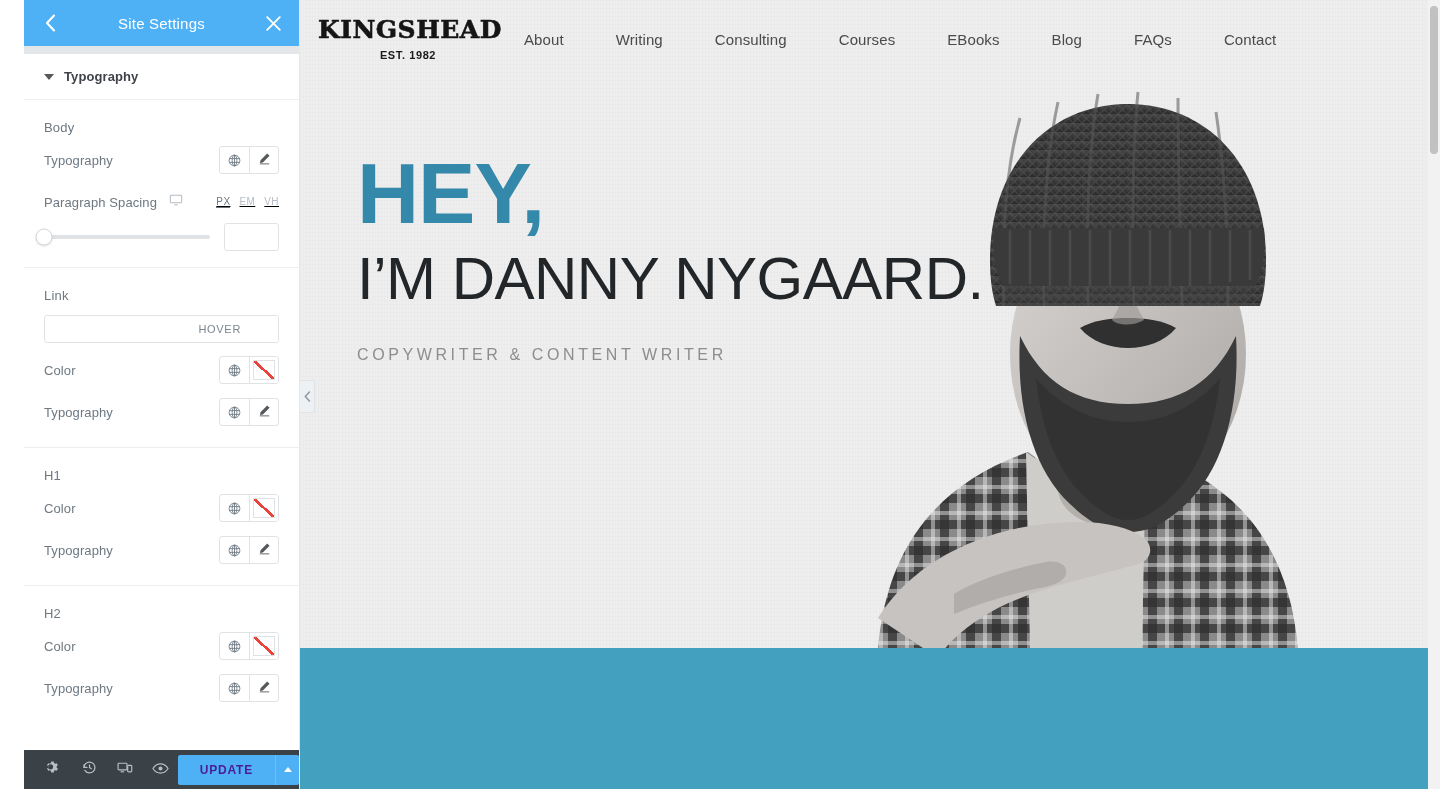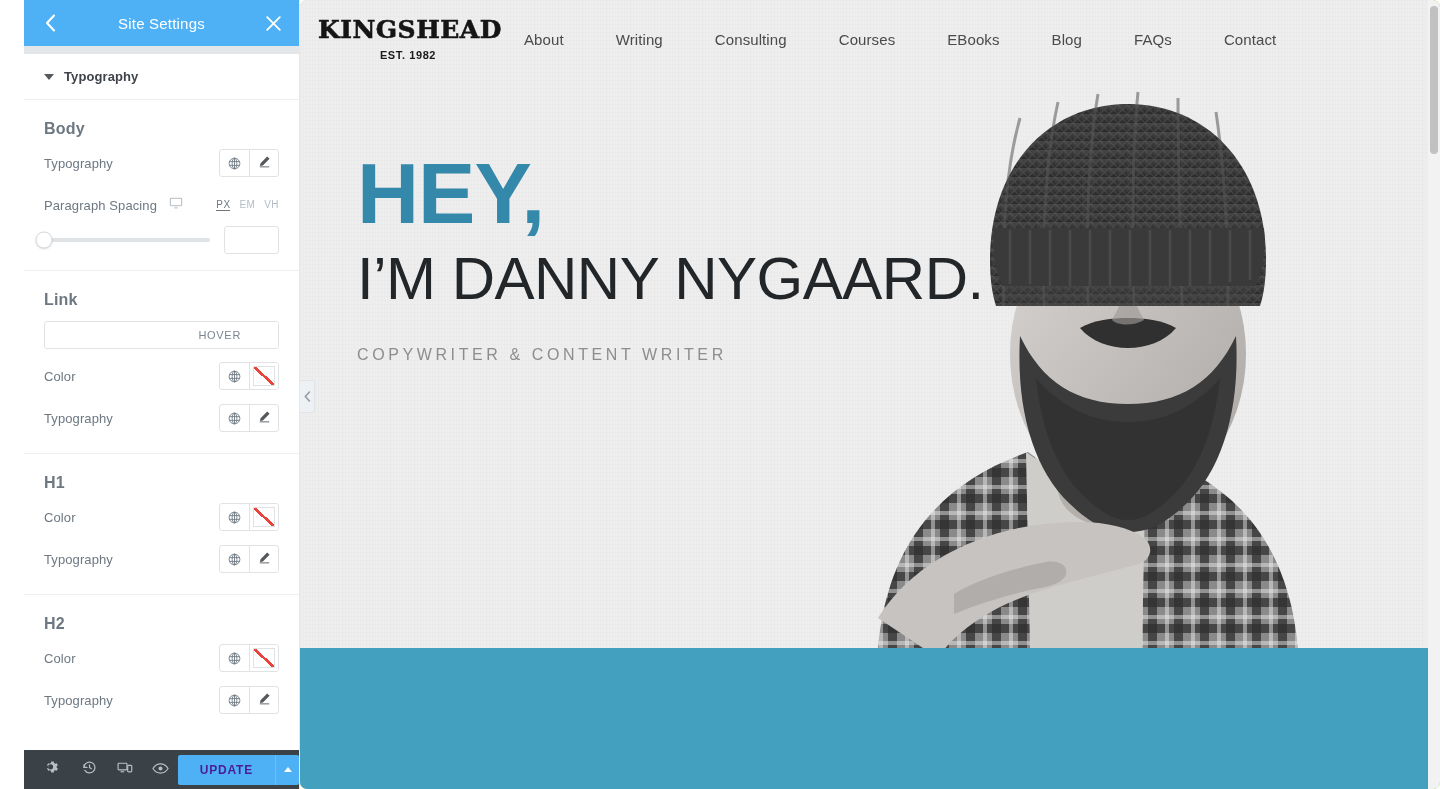--- a/index.html
+++ b/index.html
@@ -56,21 +56,21 @@
     border-right: 5px solid transparent;
     border-top: 6px solid #55595c;
   }
   .section-title-row .st-label {
     font-size: 13px; font-weight: bold; color: #3f444b; letter-spacing: .1px;
   }
 
   .group { padding: 0 20px; border-bottom: 1px solid #eceef0; }
   .group:last-child { border-bottom: none; }
   .group-label {
-    font-size: 16px; font-weight: bold; color: #6d7882;
+    font-size: 13px; font-weight: normal; color: #6d7882;
     padding-top: 20px; padding-bottom: 4px; letter-spacing: .2px;
   }
 
   .ctl-row {
     display: flex; align-items: center; justify-content: space-between;
     min-height: 42px;
   }
   .ctl-label { font-size: 13px; color: #6d7882; letter-spacing: .1px; }
   .ctl-label-wrap { display: flex; align-items: center; gap: 12px; }
 
@@ -87,21 +87,21 @@
     position: relative; background: #fff;
   }
   .swatch-none::after {
     content: ""; position: absolute;
     left: 3px; right: 3px; top: 3px; bottom: 3px;
     background: linear-gradient(to top right, transparent 0%, transparent 45%, #e8443c 45%, #e8443c 55%, transparent 55%, transparent 100%);
     border: 1px solid #dfe2e5;
   }
 
   
-  .units { display: flex; gap: 9px; align-items: baseline; }
+  .units { display: flex; gap: 9px; align-items: baseline; text-decoration: underline; }
   .unit { font-size: 10px; color: #b4bcc4; letter-spacing: .4px; cursor: pointer; }
   .unit.active { color: #6d7882; border-bottom: 1px solid #6d7882; }
 
   .slider-row { display: flex; align-items: center; gap: 14px; padding-bottom: 16px; }
   .slider {
     position: relative; flex: 1 1 auto; height: 4px;
     background: #e0e3e6; border-radius: 2px; cursor: pointer;
   }
   .slider .knob {
     position: absolute; left: 0; top: 50%; transform: translate(-50%, -50%);
@@ -165,21 +165,21 @@
     background: #eef1f4; border: 1px solid #e0e4e8; border-left: none;
     border-radius: 0 3px 3px 0;
     display: flex; align-items: center; justify-content: center;
     cursor: pointer; z-index: 20;
     color: #8e99a4;
   }
 
   
   .canvas {
     position: relative; flex: 1 1 auto; height: 789px;
-    background: #84cc16; overflow: hidden; border-radius: 7px;
+    background: #84cc16; overflow: hidden;
   }
   .site {
     position: absolute; left: 0; top: 0; width: 1128px; height: 789px;
     background: #efefef;
   }
   .site-bg-texture {
     position: absolute; inset: 0;
     background:
       repeating-linear-gradient(90deg, rgba(0,0,0,.012) 0 1px, transparent 1px 3px),
       repeating-linear-gradient(0deg, rgba(0,0,0,.010) 0 1px, transparent 1px 4px),

